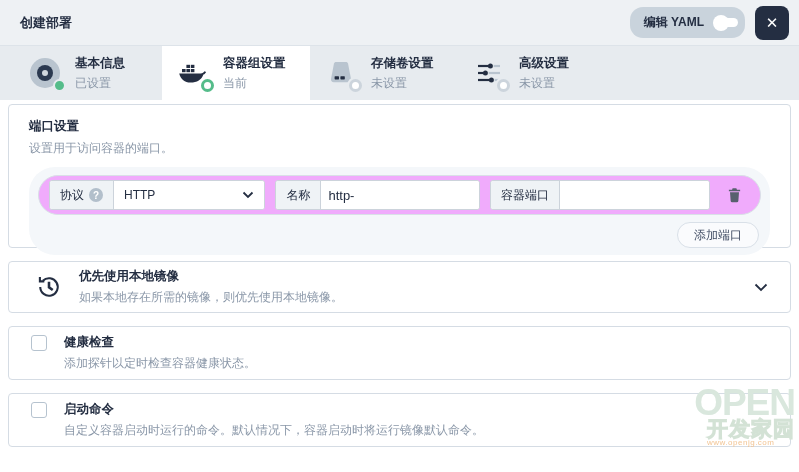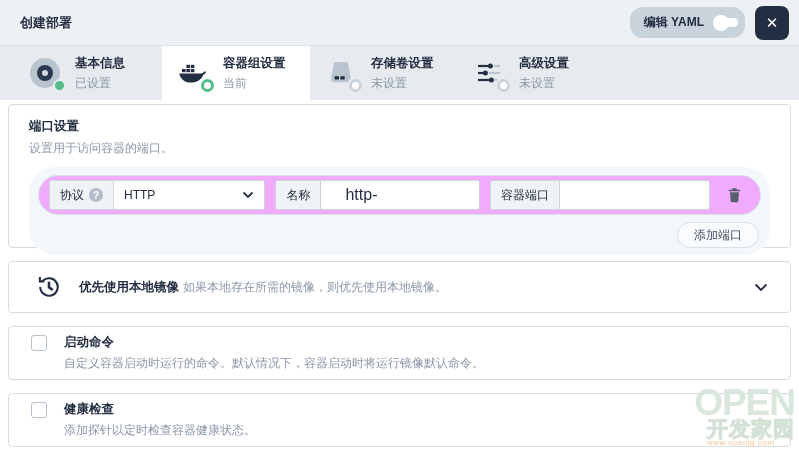--- a/index.html
+++ b/index.html
@@ -52,34 +52,34 @@
   .port-row { height:40px; background:#f0abfc; border:1px solid #d9e0e7; border-radius:20px;
     display:flex; align-items:center; padding:0 12px 0 10px; gap:10px; }
   .fgroup { height:30px; display:flex; border:1px solid #ccd3db; border-radius:3px;
     overflow:hidden; background:#fff; }
   .flabel { background:#eff3f6; border-right:1px solid #ccd3db; display:flex; align-items:center;
     gap:5px; padding:0 10px; font-size:12px; color:#242e42; white-space:nowrap; }
   .help-badge { width:14px; height:14px; border-radius:50%; background:#b2bfcb; color:#fff;
     font-size:10px; font-weight:bold; display:flex; align-items:center; justify-content:center; }
   .fvalue { display:flex; align-items:center; padding:0 10px; font-size:12px; background:#fff; }
   .fselect { justify-content:space-between; cursor:pointer; }
-  .finput { border:none; outline:none; font-size:16px; font-family:inherit; color:#242e42;
-    padding:0 24px; background:#fff; }
+  .finput { border:none; outline:none; font-size:13px; font-family:inherit; color:#242e42;
+    padding:0 7px; background:#fff; }
   .g-protocol { width:220px; } .g-protocol .fselect { flex:1; }
   .g-name { width:208px; } .g-name .finput { flex:1; min-width:0; }
   .g-port { width:224px; } .g-port .finput { flex:1; min-width:0; }
   .trash-btn { margin-left:auto; width:28px; display:flex; align-items:center;
     justify-content:center; cursor:pointer; }
   .add-row { display:flex; justify-content:flex-end; margin-top:7px; padding-right:2px; }
   .add-btn { height:26px; padding:0 16px; border:1px solid #d9e0e8; border-radius:13px;
     background:#fafbfd; font-size:12px; color:#414d64; display:flex; align-items:center; cursor:pointer; }
 
   .opt-card { height:52px; margin-bottom:13px; display:flex; align-items:center;
     padding:0 22px 0 26px; gap:16px; }
-  .opt-texts { display:flex; flex-direction:row; gap:4px; }
+  .opt-texts { display:flex; flex-direction:column; gap:4px; }
   .opt-title { font-size:12.5px; font-weight:bold; }
   .opt-desc { font-size:12px; color:#8a97a8; }
   .chev-right { margin-left:auto; cursor:pointer; display:flex; }
 
   .chk-card { height:54px; margin-bottom:13px; display:grid;
     grid-template-columns:24px 1fr; grid-template-rows:auto auto; align-content:center;
     padding:0 22px; column-gap:9px; row-gap:4px; }
   .chk-card:last-child { margin-bottom:0; }
   .checkbox { grid-column:1; grid-row:1; width:16px; height:16px; border:1px solid #b6c3cf;
     border-radius:3px; background:#fff; cursor:pointer; align-self:center; }
@@ -251,28 +251,28 @@
     </div>
     <div class="chev-right">
       <svg width="14" height="9" viewBox="0 0 14 9">
         <polyline points="1.5,1.5 7,7 12.5,1.5" fill="none" stroke="#242e42" stroke-width="1.8"></polyline>
       </svg>
     </div>
   </div>
 
   <div class="card chk-card">
     <div class="checkbox"></div>
+    <div class="chk-title">健康检查</div>
+    <div class="chk-desc">添加探针以定时检查容器健康状态。</div>
+  </div>
+
+  <div class="card chk-card">
+    <div class="checkbox"></div>
     <div class="chk-title">启动命令</div>
     <div class="chk-desc">自定义容器启动时运行的命令。默认情况下，容器启动时将运行镜像默认命令。</div>
-  </div>
-
-  <div class="card chk-card">
-    <div class="checkbox"></div>
-    <div class="chk-title">健康检查</div>
-    <div class="chk-desc">添加探针以定时检查容器健康状态。</div>
   </div>
 
   <div class="watermark">
     <span class="wm-open">OPEN</span>
     <span class="wm-right">
       <span class="wm-cn">开发家园</span>
       <span class="wm-url">www.openjg.com</span>
     </span>
   </div>
 </div>

